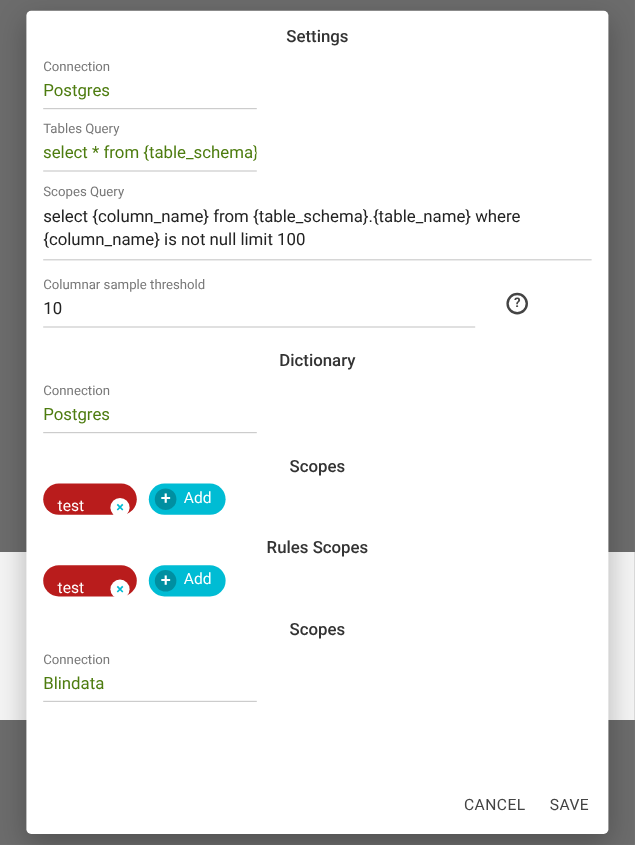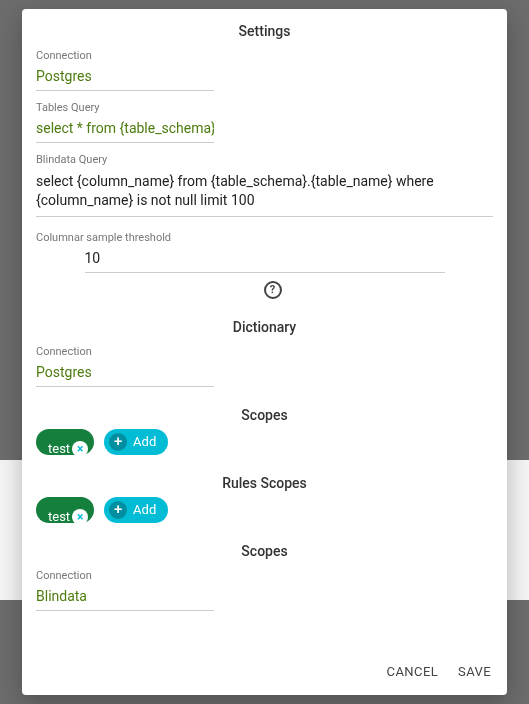--- a/index.html
+++ b/index.html
@@ -75,23 +75,22 @@
     line-height: 1.35;
     padding: 4px 0 6px 0;
     background: transparent;
     color: #222;
     font-family: inherit;
     resize: none;
     outline: none;
   }
   .threshold-row {
     display: flex;
-    align-items: center;
+    align-items: flex-start;
     gap: 10px;
-    flex-direction: column;
   }
   .threshold-input {
     width: 360px;
     border: none;
     border-bottom: 1px solid #ccc;
     font-size: 14px;
     padding: 4px 0 6px 0;
     background: transparent;
     color: #222;
     outline: none;
@@ -111,29 +110,29 @@
     margin-top: -2px;
   }
 
   .chip-row {
     margin-top: 4px;
     margin-bottom: 6px;
     display: flex;
     gap: 10px;
   }
   .chip {
-    background: #15803d;
+    background: #b91c1c;
     color: #fff;
     border-radius: 999px;
     height: 26px;
     display: inline-flex;
     align-items: center;
     padding: 14px 6px 0 12px;
     font-size: 13px;
-    gap: 2px;
+    gap: 22px;
   }
   .chip .chip-del {
     width: 16px; height: 16px;
     background: #fff;
     color: #00bcd4;
     border-radius: 50%;
     display: inline-flex;
     align-items: center;
     justify-content: center;
     font-size: 12px;
@@ -200,21 +199,21 @@
       <div class="field-label">Connection</div>
       <input class="field-input" type="text" value="Postgres" style="">
     </div>
 
     <div class="field">
       <div class="field-label">Tables Query</div>
       <input class="field-input" type="text" value="select * from {table_schema}.{table_name} limit 100" style="">
     </div>
 
     <div class="field">
-      <div class="field-label">Blindata Query</div>
+      <div class="field-label">Scopes Query</div>
       <textarea class="field-textarea" rows="2" style="">select {column_name} from {table_schema}.{table_name} where {column_name} is not null limit 100</textarea>
     </div>
 
     <div class="field">
       <div class="field-label">Columnar sample threshold</div>
       <div class="threshold-row">
         <input class="threshold-input" type="text" value="10" style="">
         <span class="help-icon">?</span>
       </div>
     </div>

